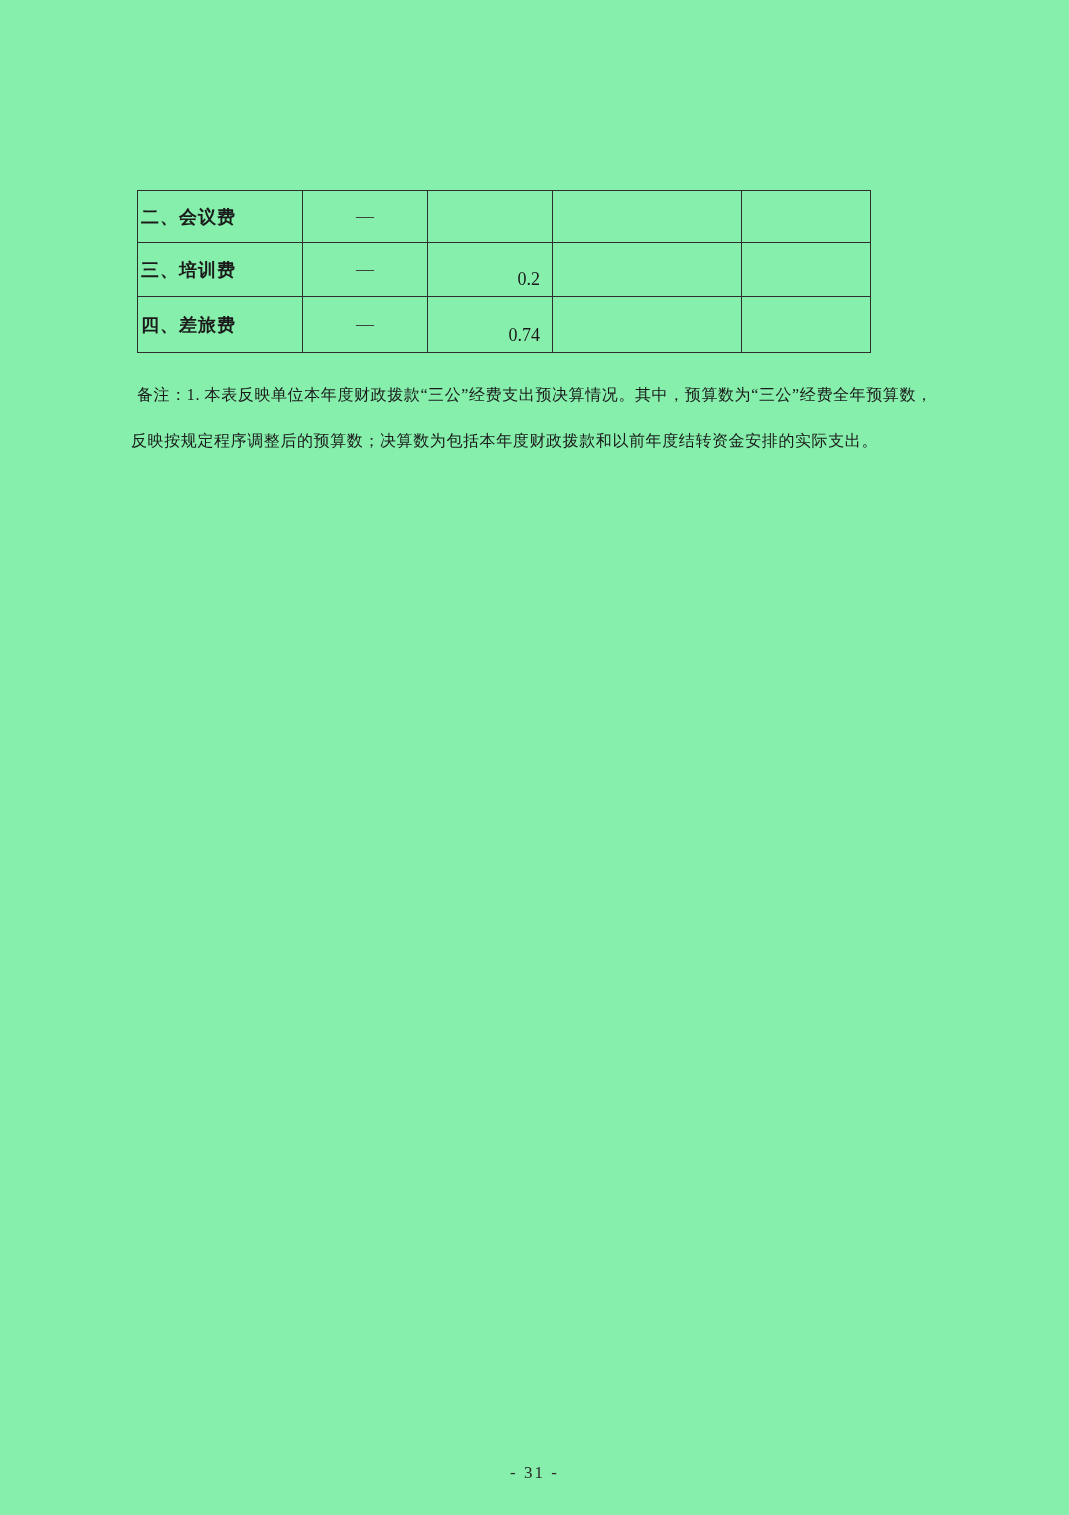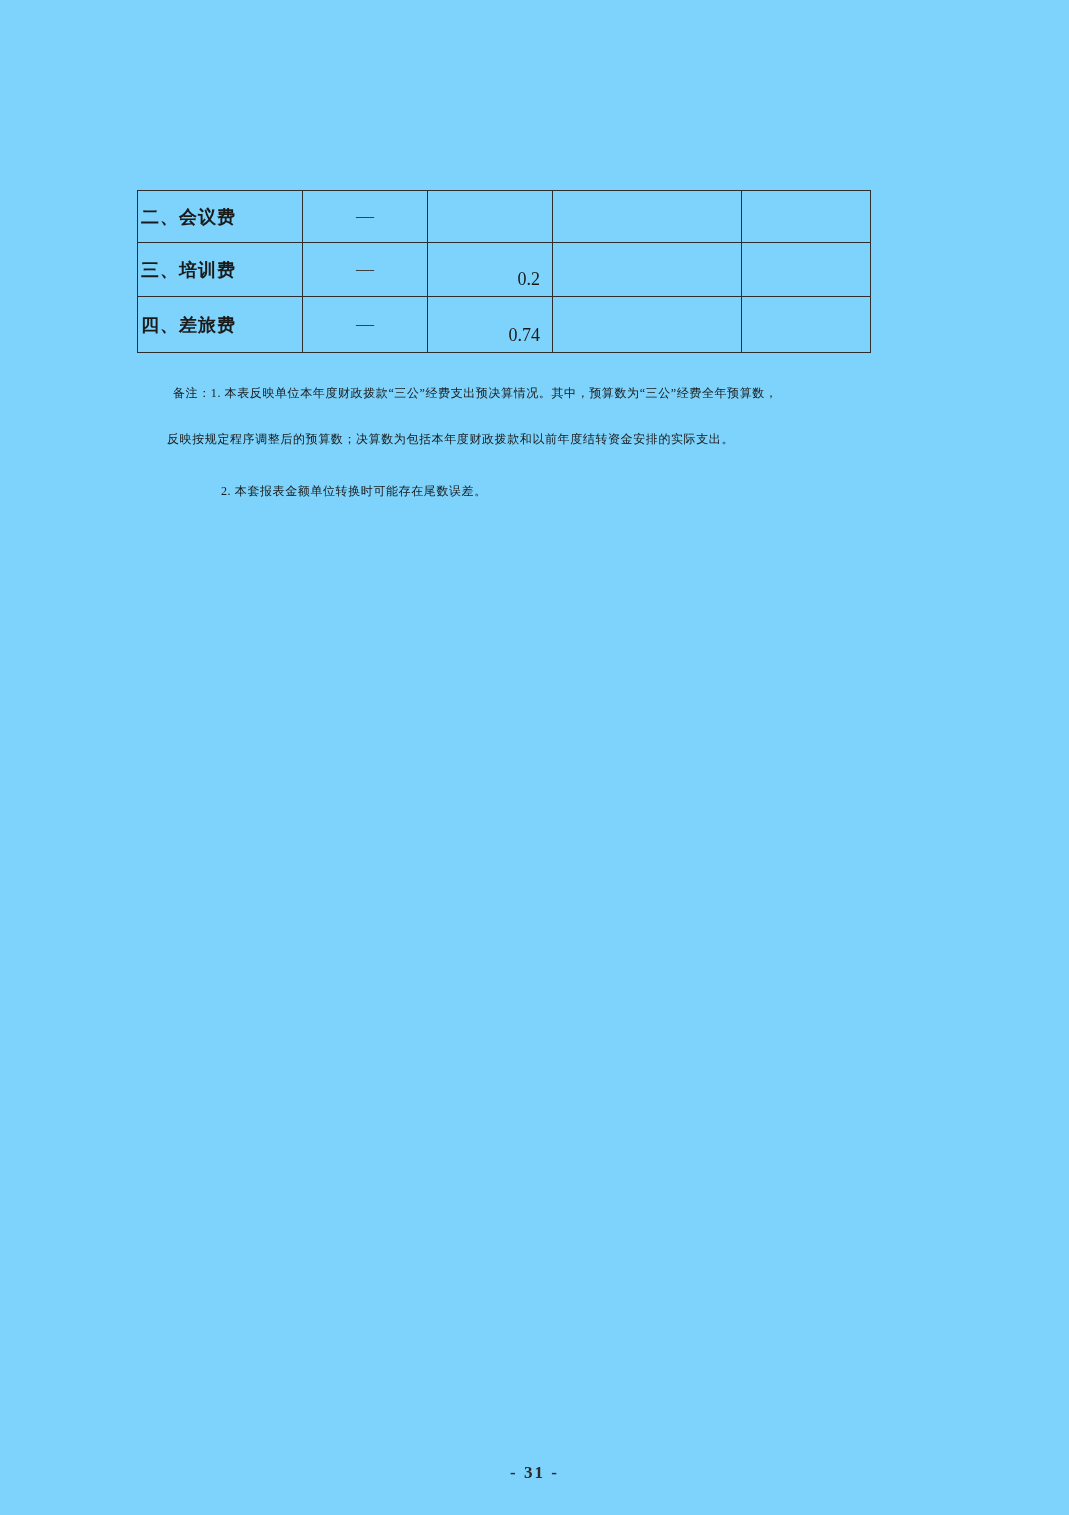--- a/index.html
+++ b/index.html
@@ -2,21 +2,21 @@
 <html><head>
 <meta charset="utf-8">
 <style>
   * { margin: 0; padding: 0; box-sizing: border-box; }
   html, body { background: #e8e8e8; }
   .page {
     position: relative;
     width: 1069px;
     height: 1515px;
     margin: 0 auto;
-    background: #7dd3fc;
+    background: #86efac;
     font-family: "Liberation Serif", "DejaVu Serif", serif;
     color: #1a1a1a;
     overflow: hidden;
   }
   table.expense-table {
     position: absolute;
     left: 137px;
     top: 190px;
     width: 733px;
     border-collapse: collapse;
@@ -46,39 +46,37 @@
     padding-right: 12px;
     padding-bottom: 6px;
     font-size: 19px;
   }
   td.cell-empty { vertical-align: middle; }
   .row-1 { height: 52px; }
   .row-2 { height: 54px; }
   .row-3 { height: 56px; }
   .note-line {
     position: absolute;
-    font-size: 12px;
+    font-size: 16px;
     letter-spacing: 0.6px;
     white-space: nowrap;
     color: #1a1a1a;
-    margin-left: 36px;
   }
   .note-line-1 { left: 137px; top: 385px; }
   .note-line-2 { left: 131px; top: 431px; }
   .note-line-3 { left: 185px; top: 483px; }
   .page-number {
     position: absolute;
     left: 0;
     top: 1463px;
     width: 100%;
     text-align: center;
     font-size: 17px;
     letter-spacing: 2px;
     color: #2a2a2a;
-    font-weight: bold;
   }
 </style>
 </head>
 <body>
 
 <div class="page">
 
   <table class="expense-table">
     <colgroup>
       <col style="width:165px">
@@ -107,17 +105,16 @@
         <td class="cell-dash">—</td>
         <td class="cell-value">0.74</td>
         <td class="cell-empty"></td>
         <td class="cell-empty"></td>
       </tr>
     </tbody>
   </table>
 
   <div class="note-line note-line-1">备注：1. 本表反映单位本年度财政拨款“三公”经费支出预决算情况。其中，预算数为“三公”经费全年预算数，</div>
   <div class="note-line note-line-2">反映按规定程序调整后的预算数；决算数为包括本年度财政拨款和以前年度结转资金安排的实际支出。</div>
-  <div class="note-line note-line-3">2. 本套报表金额单位转换时可能存在尾数误差。</div>
 
   <div class="page-number">- 31 -</div>
 
 </div>
 
 </body></html>

